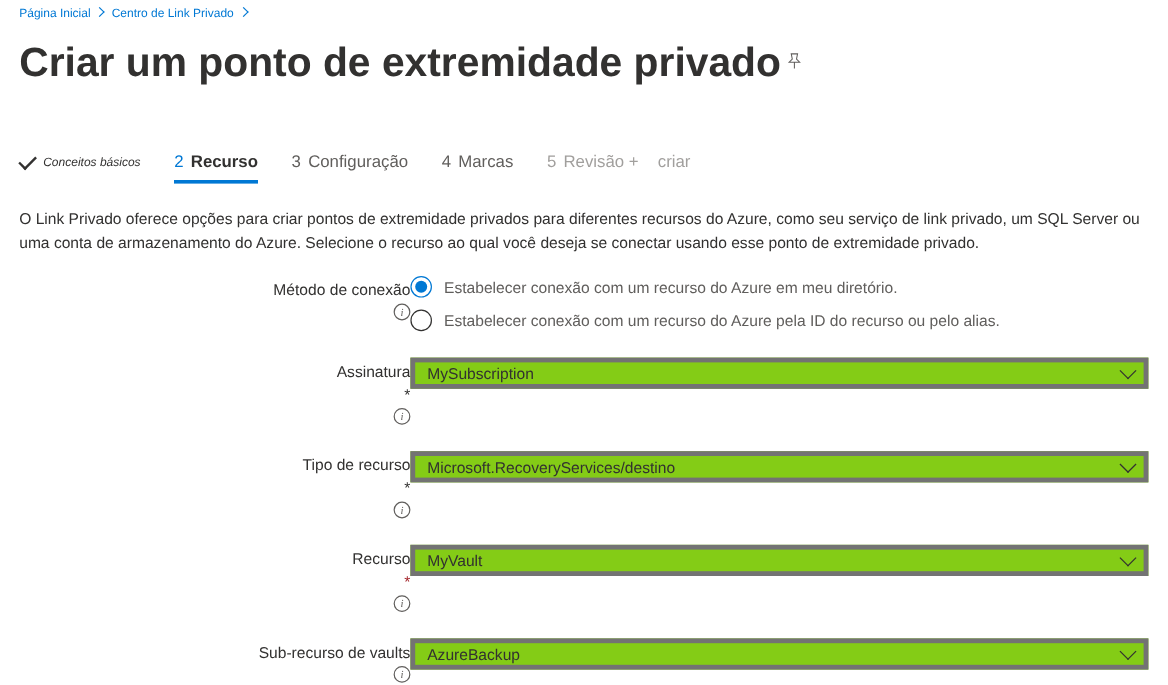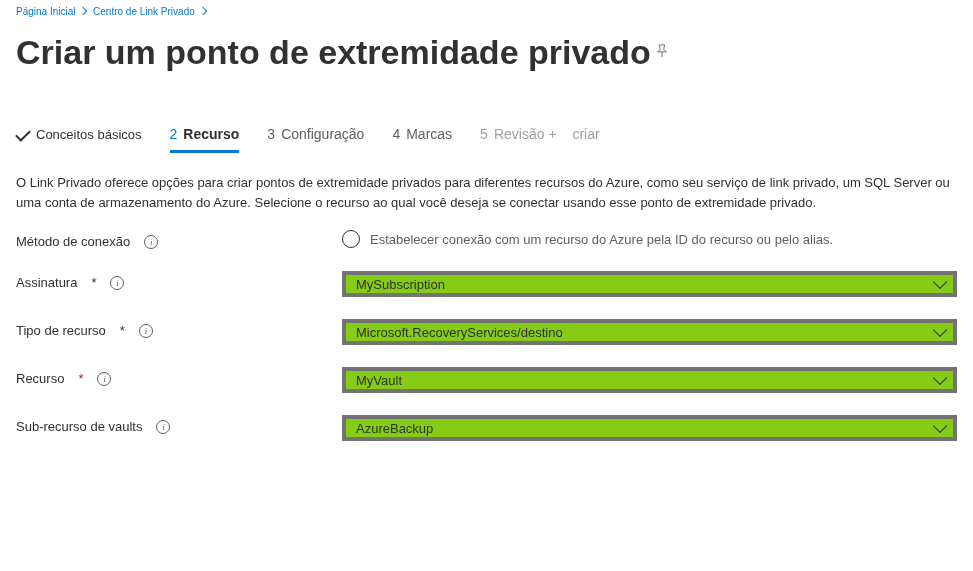--- a/index.html
+++ b/index.html
@@ -54,21 +54,21 @@
     .tab {
       padding-bottom: 8px;
       font-size: 14px;
       color: #605e5c;
       border-bottom: 3px solid transparent;
       display: flex;
       align-items: center;
       gap: 6px;
       cursor: pointer;
     }
-    .tab.done { color: #323130; font-size: 13px; }
+    .tab.done { color: #323130; font-size: 10px; font-style: italic; }
     .tab.done .check {
       width: 14px; height: 14px;
       display: inline-block;
     }
     .tab.done .check::before {
       content: "";
       display: block;
       width: 12px; height: 6px;
       border-left: 2px solid #323130;
       border-bottom: 2px solid #323130;
@@ -95,24 +95,25 @@
       display: flex;
       align-items: flex-start;
       margin-bottom: 22px;
     }
     .row.radio-row { margin-bottom: 22px; align-items: flex-start; }
     .label-col {
       width: 326px;
       flex-shrink: 0;
       display: flex;
       align-items: flex-end;
-      gap: 14px;
+      gap: 4px;
       padding-top: 4px;
       font-size: 13px;
       color: #323130;
+      flex-direction: column;
     }
     .label-col .req { color: #323130; }
     .label-col .req.red { color: #a4262c; }
     .info {
       display: inline-flex;
       width: 14px; height: 14px;
       border: 1px solid #605e5c;
       border-radius: 50%;
       align-items: center;
       justify-content: center;
@@ -216,20 +217,24 @@
 <div class="form">
 
   <div class="row radio-row">
     <div class="label-col">
       <span>Método de conexão</span>
       <span class="info">i</span>
     </div>
     <div class="field-col">
       <div class="radio-group">
         <label class="radio-item">
+          <span class="radio selected"></span>
+          <span>Estabelecer conexão com um recurso do Azure em meu diretório.</span>
+        </label>
+        <label class="radio-item">
           <span class="radio"></span>
           <span>Estabelecer conexão com um recurso do Azure pela ID do recurso ou pelo alias.</span>
         </label>
       </div>
     </div>
   </div>
 
   <div class="row">
     <div class="label-col">
       <span>Assinatura</span>

